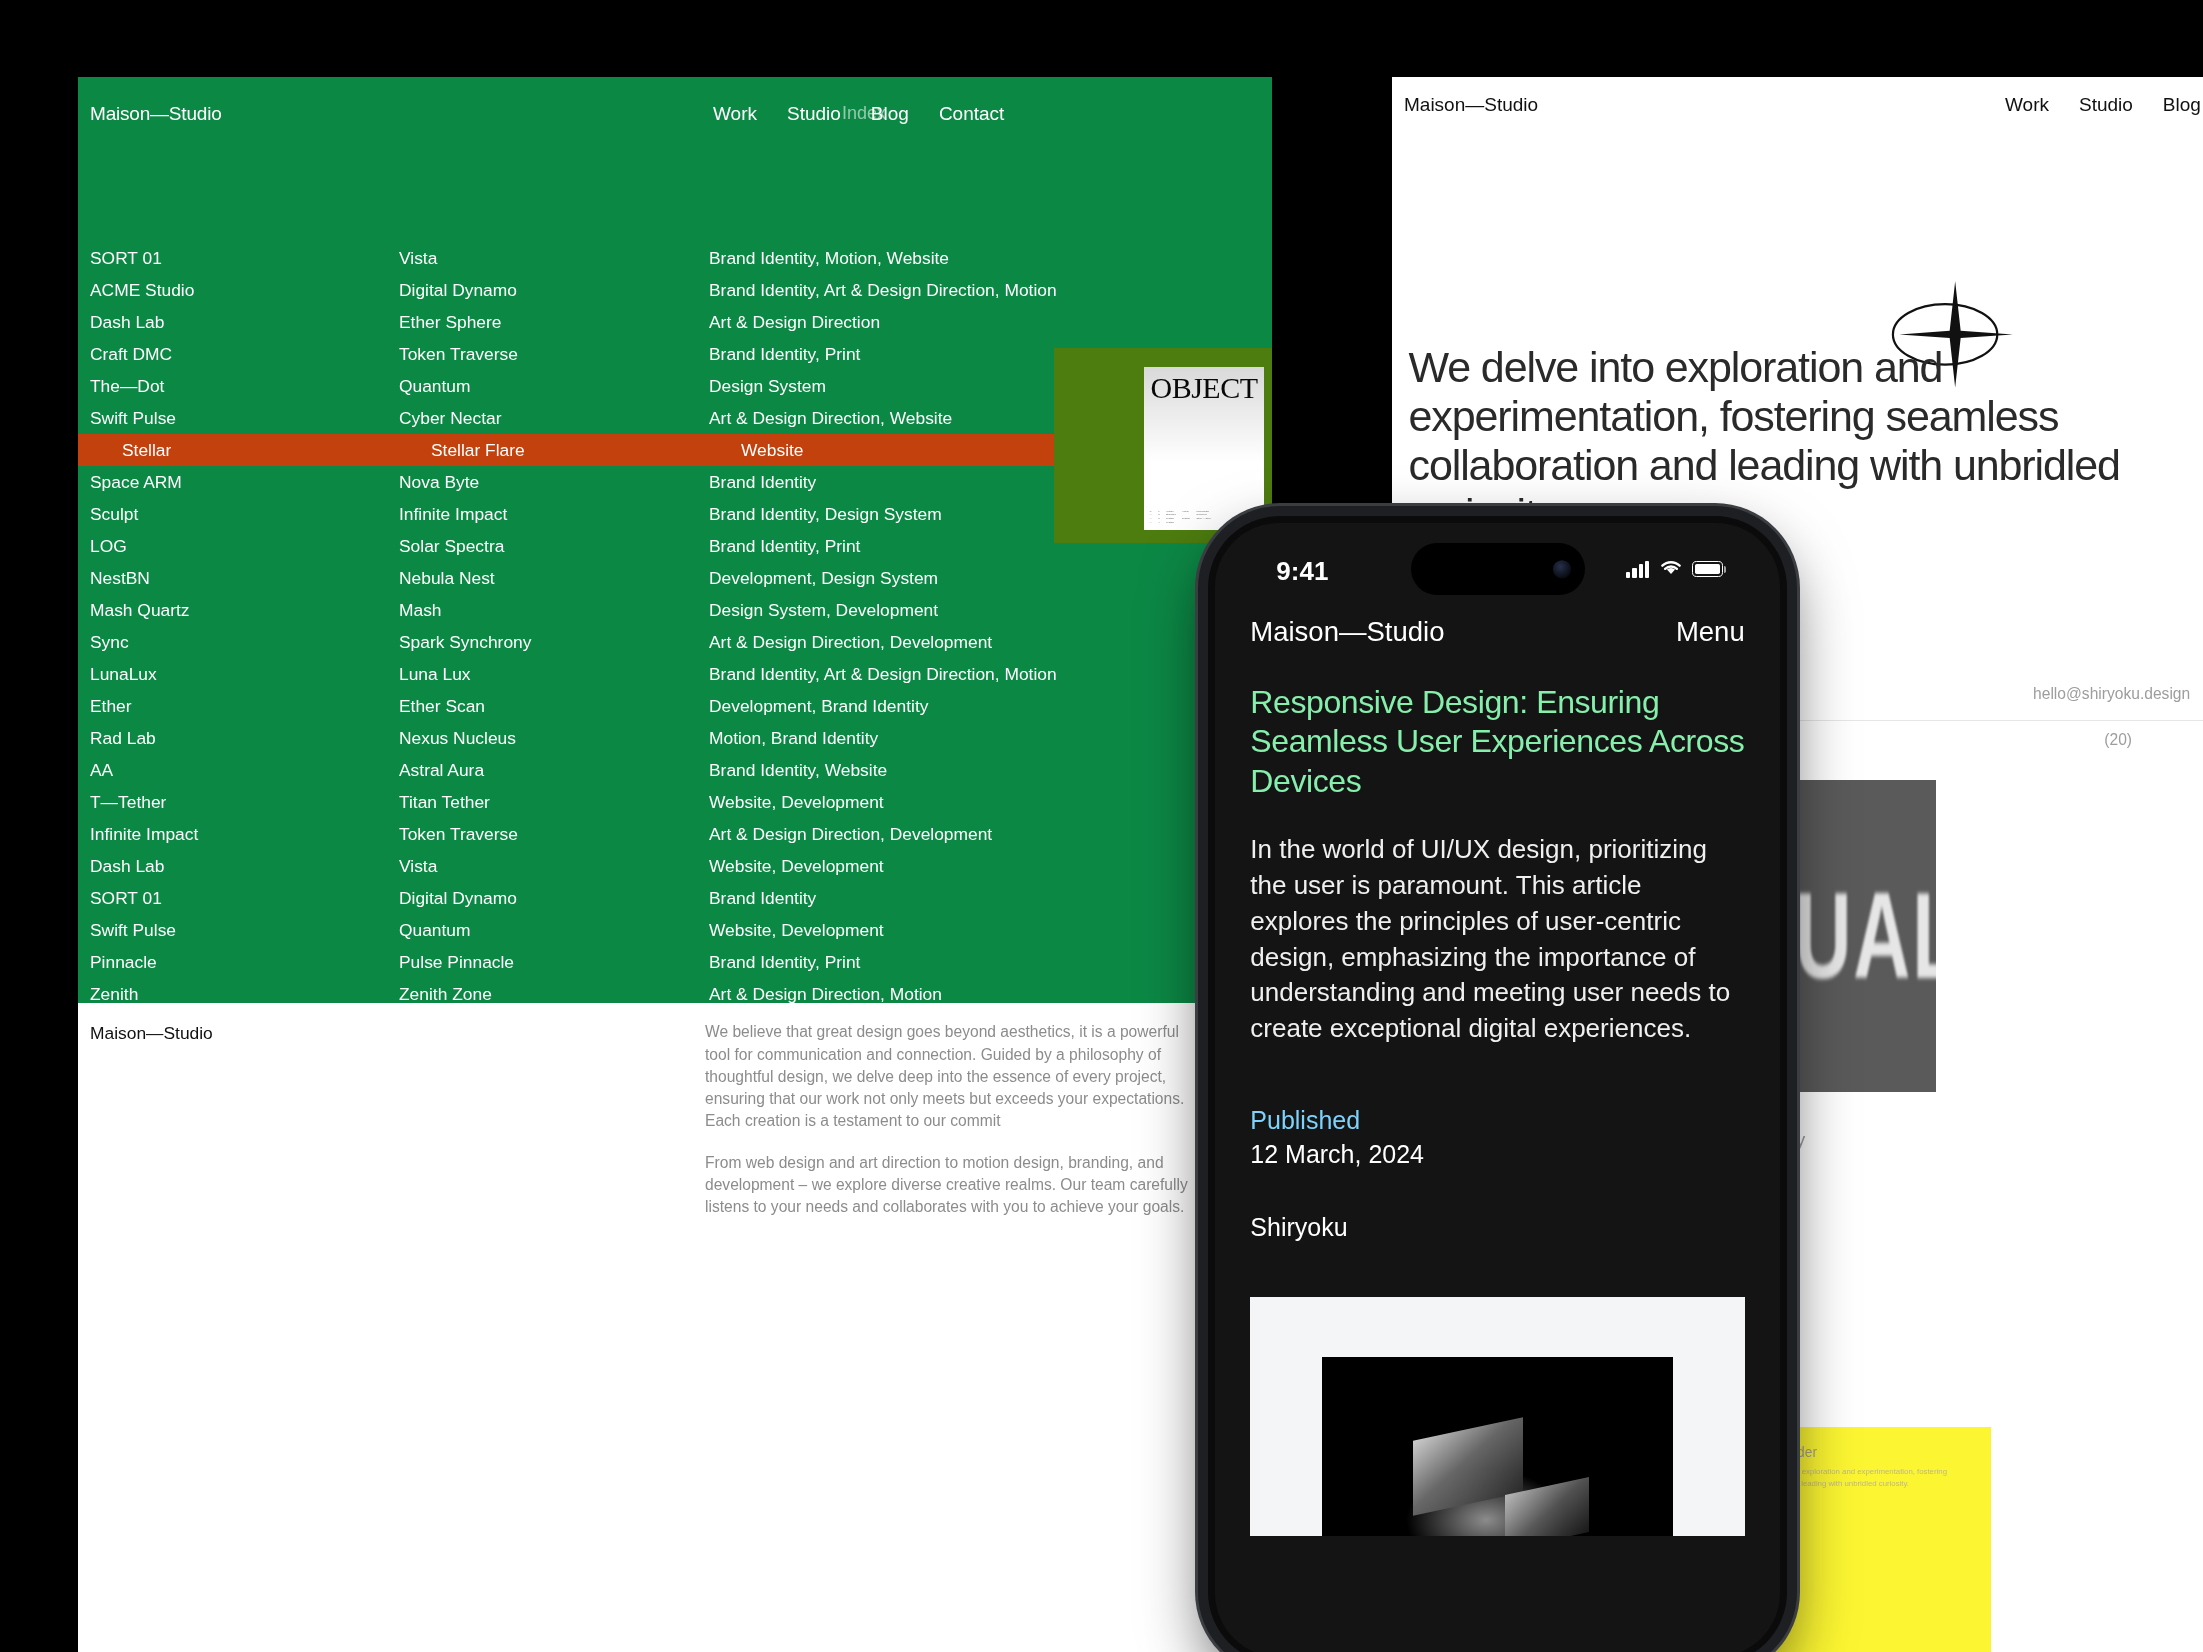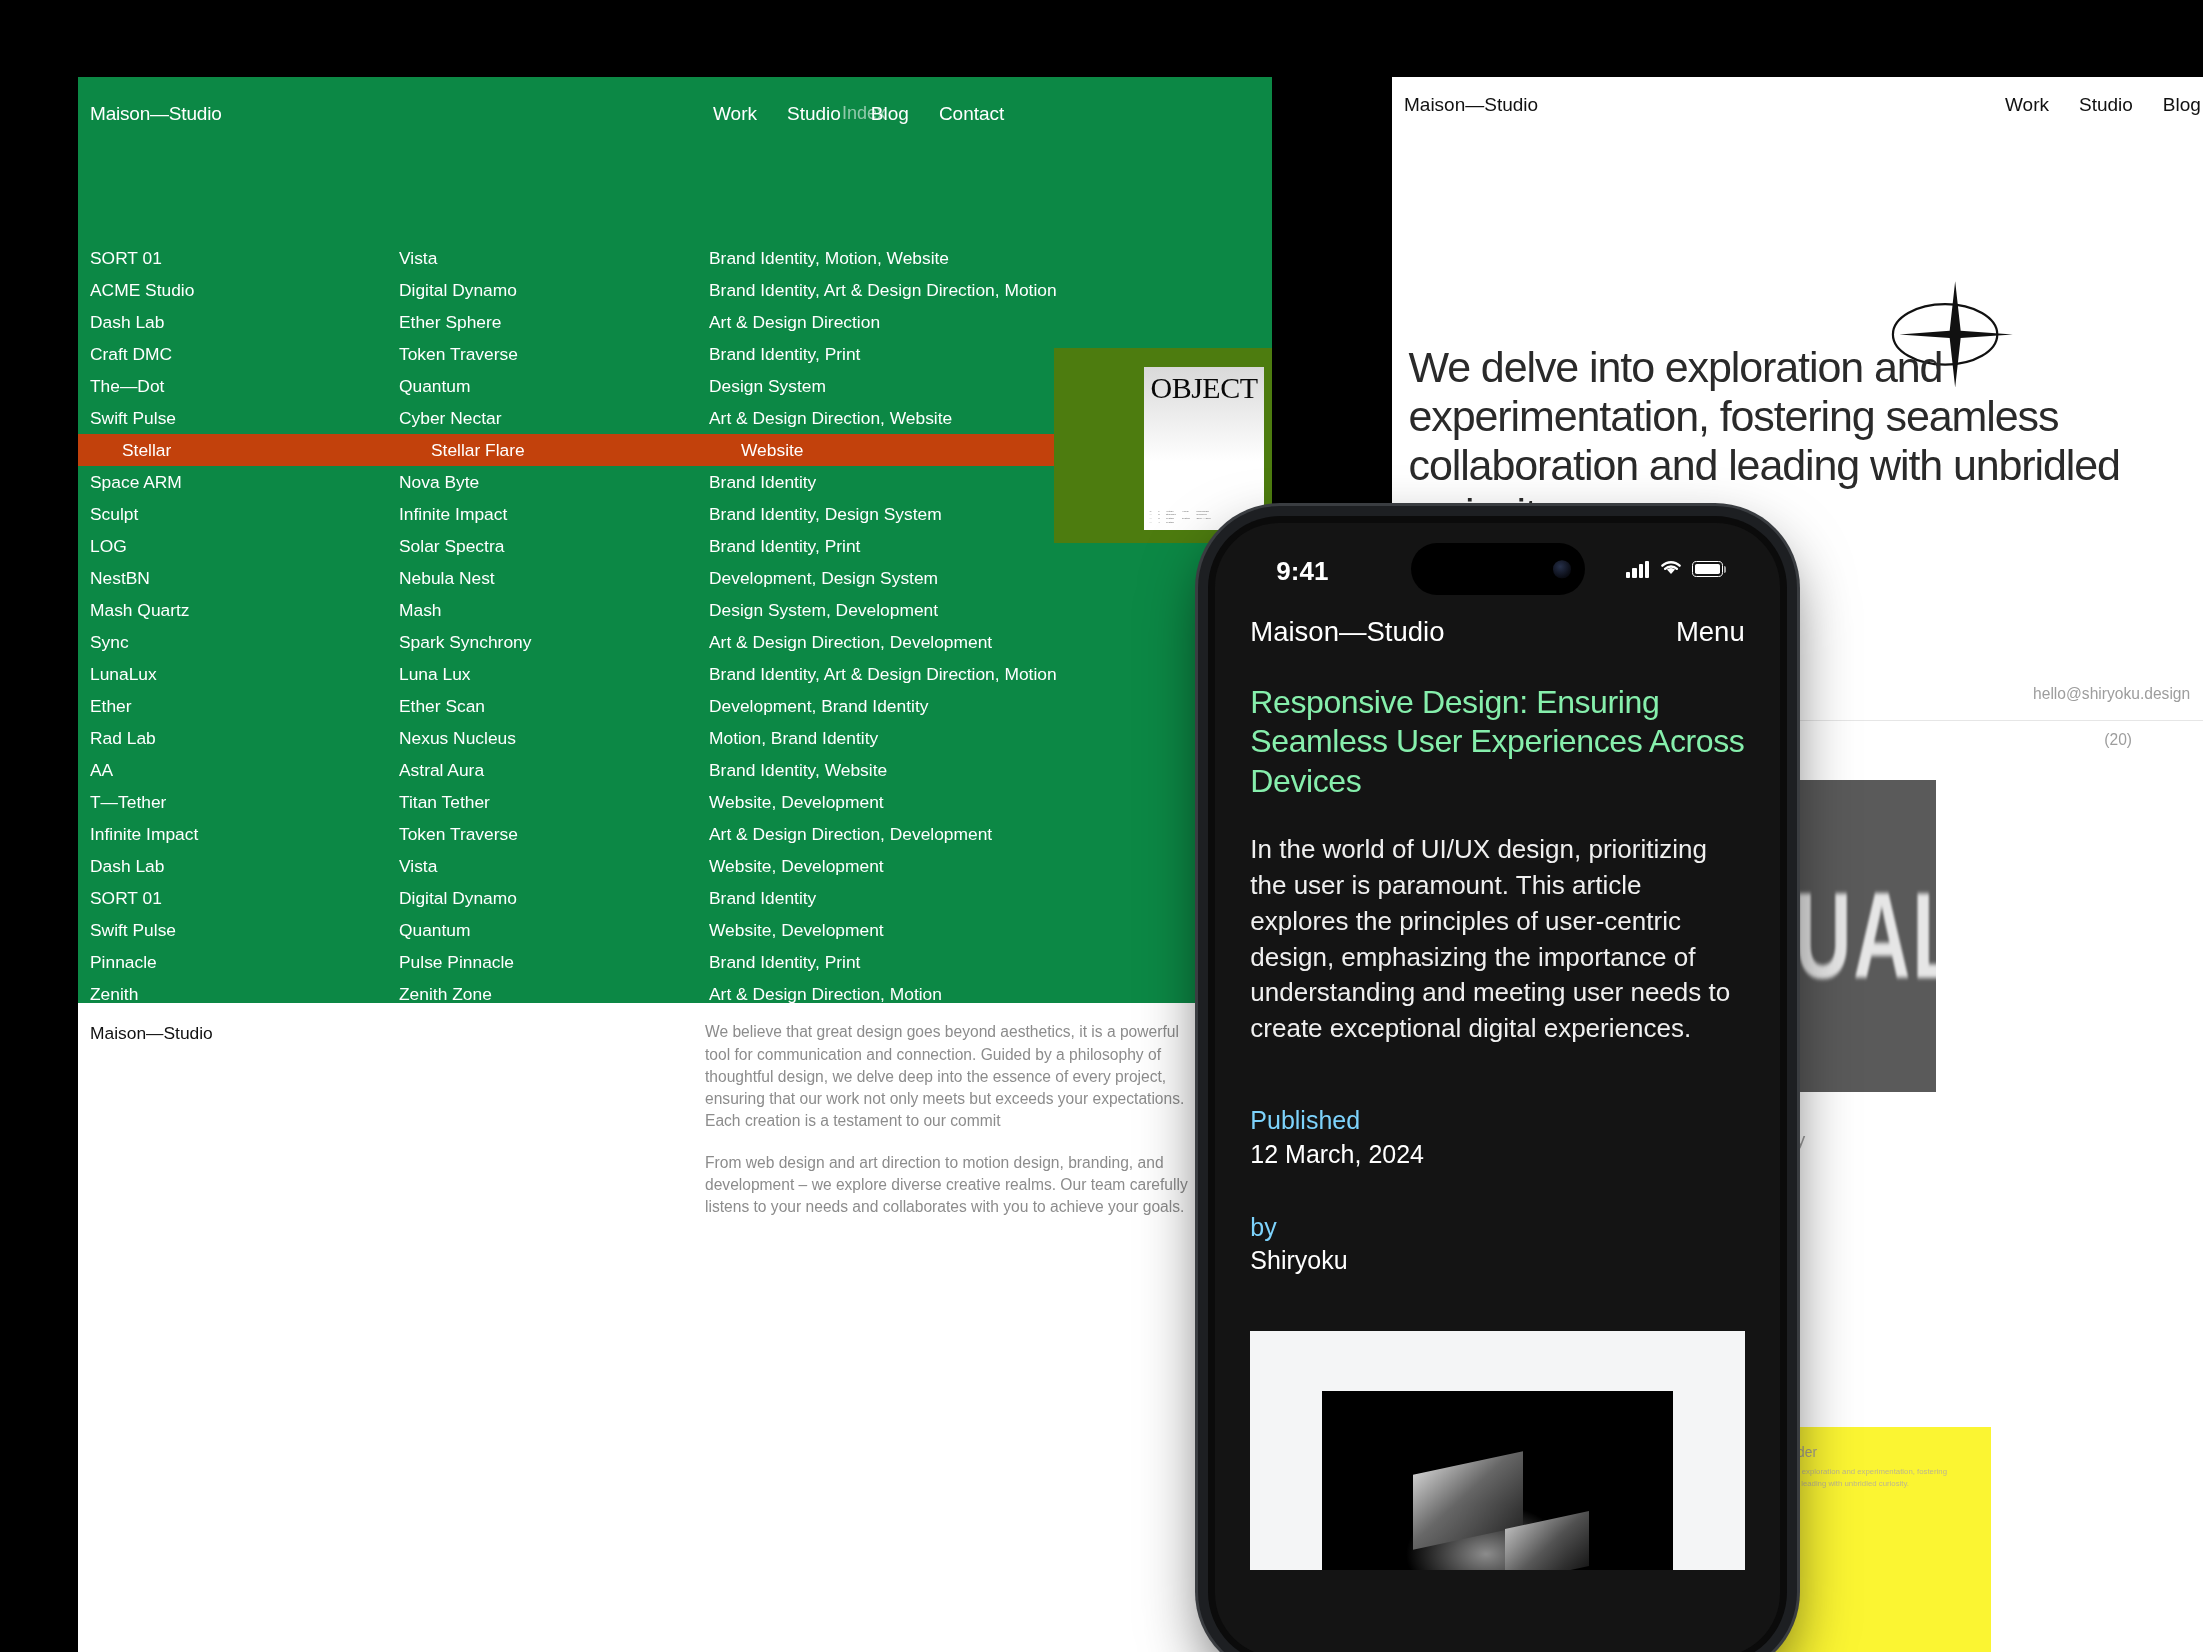--- a/index.html
+++ b/index.html
@@ -501,21 +501,20 @@
       <div class="p-body">
         <div class="p-title">Responsive Design: Ensuring Seamless User Experiences Across Devices</div>
         <div class="p-para">In the world of UI/UX design, prioritizing the user is paramount. This article explores the principles of user-centric design, emphasizing the importance of understanding and meeting user needs to create exceptional digital experiences.</div>
 
         <div class="p-metablock">
           <div class="p-mlabel">Published</div>
           <div class="p-mvalue">12 March, 2024</div>
         </div>
 
         <div class="p-metablock" style="margin-top:39px;">
-          <div class="p-mlabel">by</div>
           <div class="p-mvalue">Shiryoku</div>
         </div>
       </div>
 
       <div class="p-photo">
         <div class="p-photo-inner">
           <div class="glow"></div>
           <div class="cube"></div>
           <div class="cube2"></div>
         </div>

